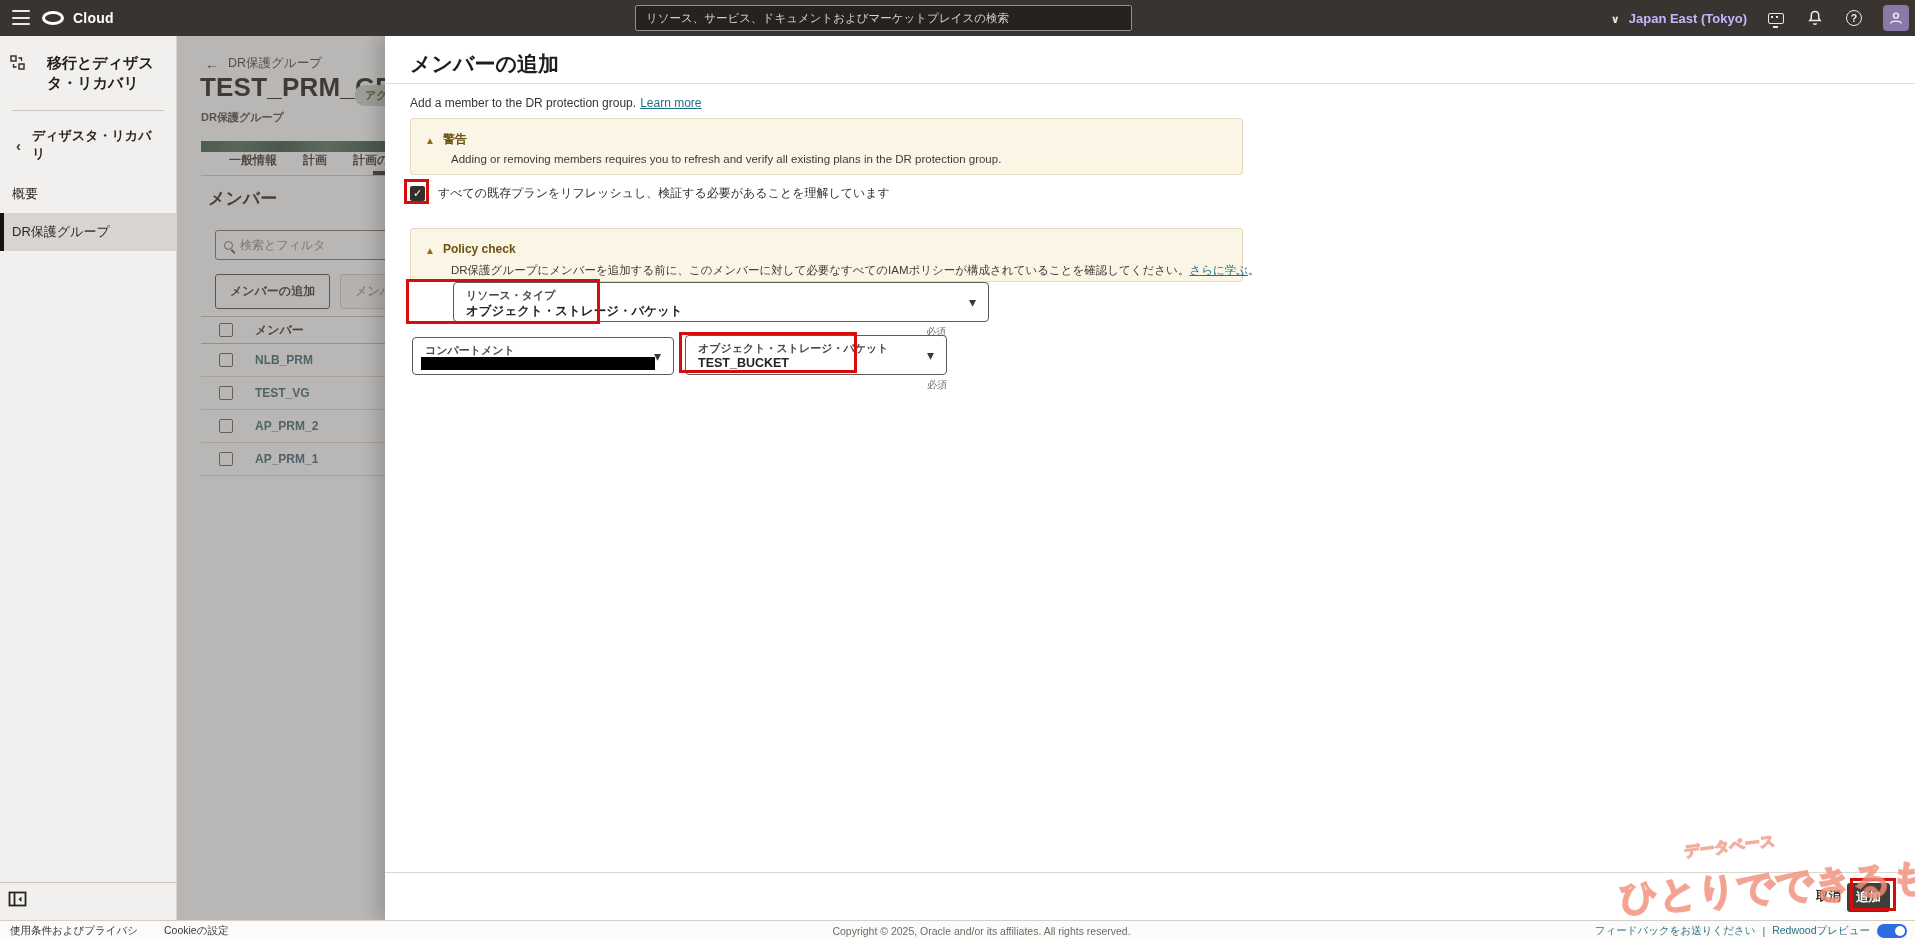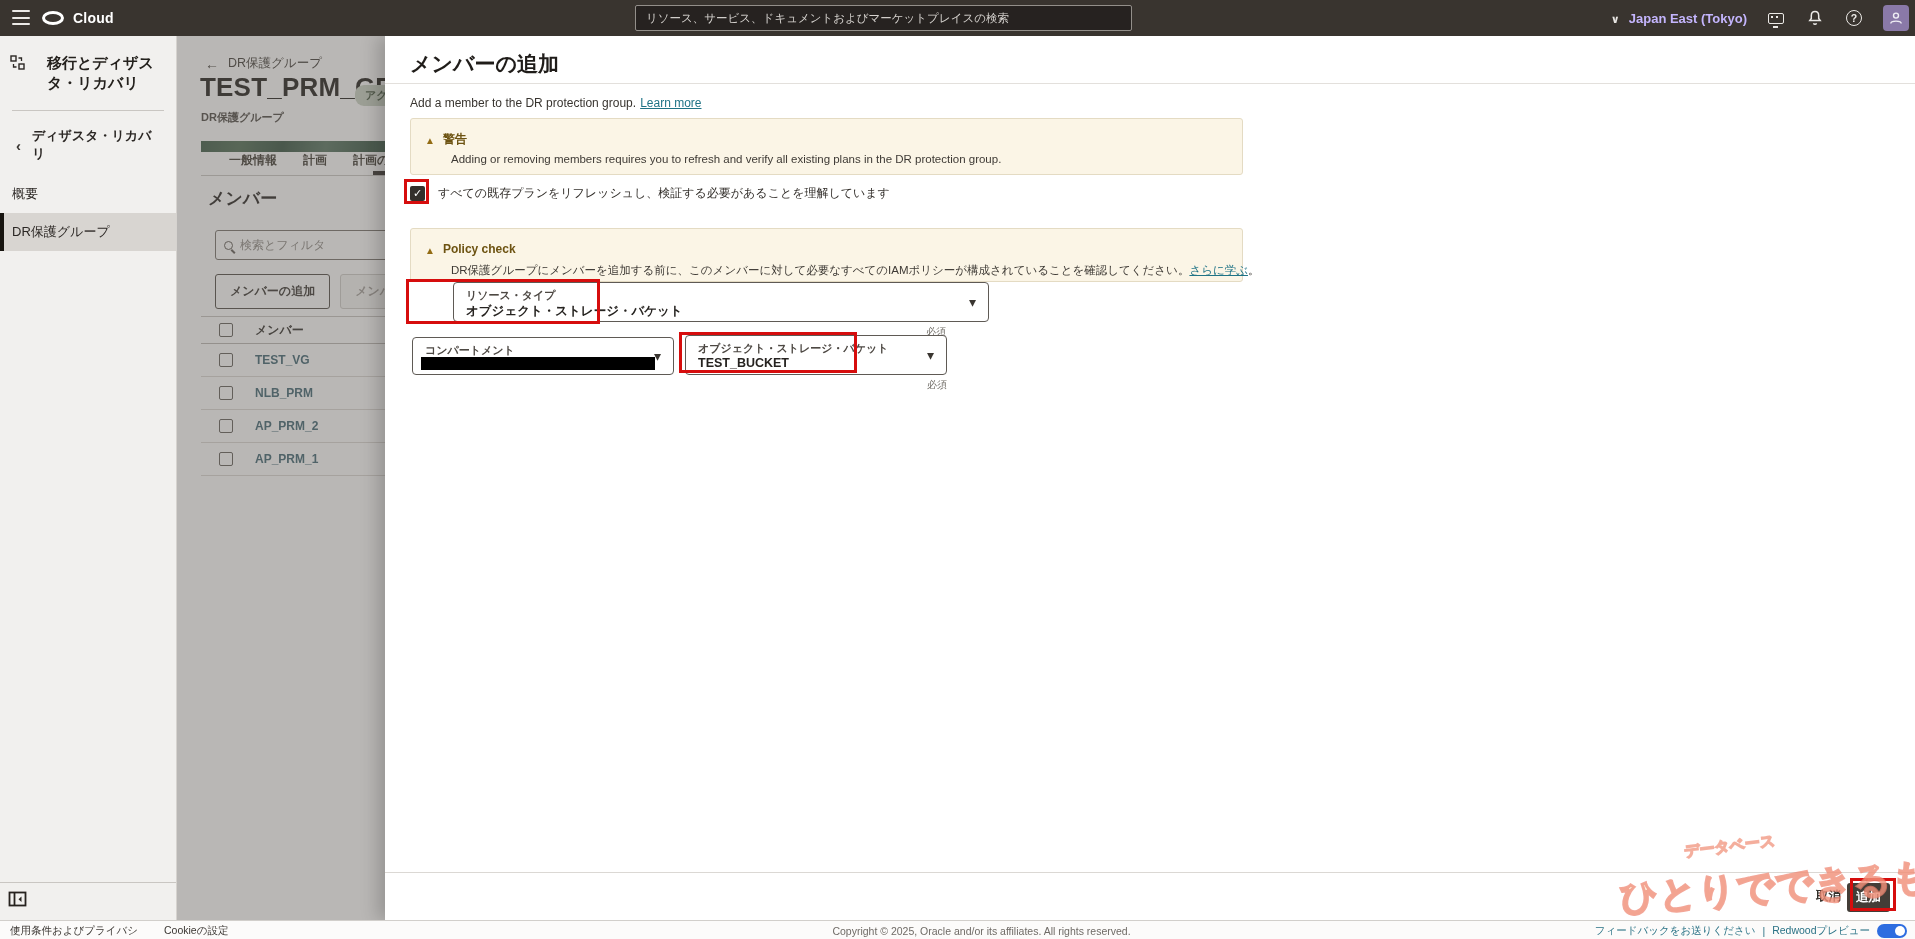--- a/index.html
+++ b/index.html
@@ -224,25 +224,25 @@
       <button class="btn-outline">メンバーの追加</button>
       <button class="btn-disabled">メンバーの削除</button>
     </div>
     <div class="tbl">
       <div class="tbl-hrow">
         <span class="cb"></span>
         <span class="tbl-hlabel">メンバー</span>
       </div>
       <div class="tbl-row">
         <span class="cb"></span>
+        <span class="tbl-link">NLB_PRM</span>
+      </div>
+      <div class="tbl-row">
+        <span class="cb"></span>
         <span class="tbl-link">TEST_VG</span>
-      </div>
-      <div class="tbl-row">
-        <span class="cb"></span>
-        <span class="tbl-link">NLB_PRM</span>
       </div>
       <div class="tbl-row">
         <span class="cb"></span>
         <span class="tbl-link">AP_PRM_2</span>
       </div>
       <div class="tbl-row">
         <span class="cb"></span>
         <span class="tbl-link">AP_PRM_1</span>
       </div>
     </div>

